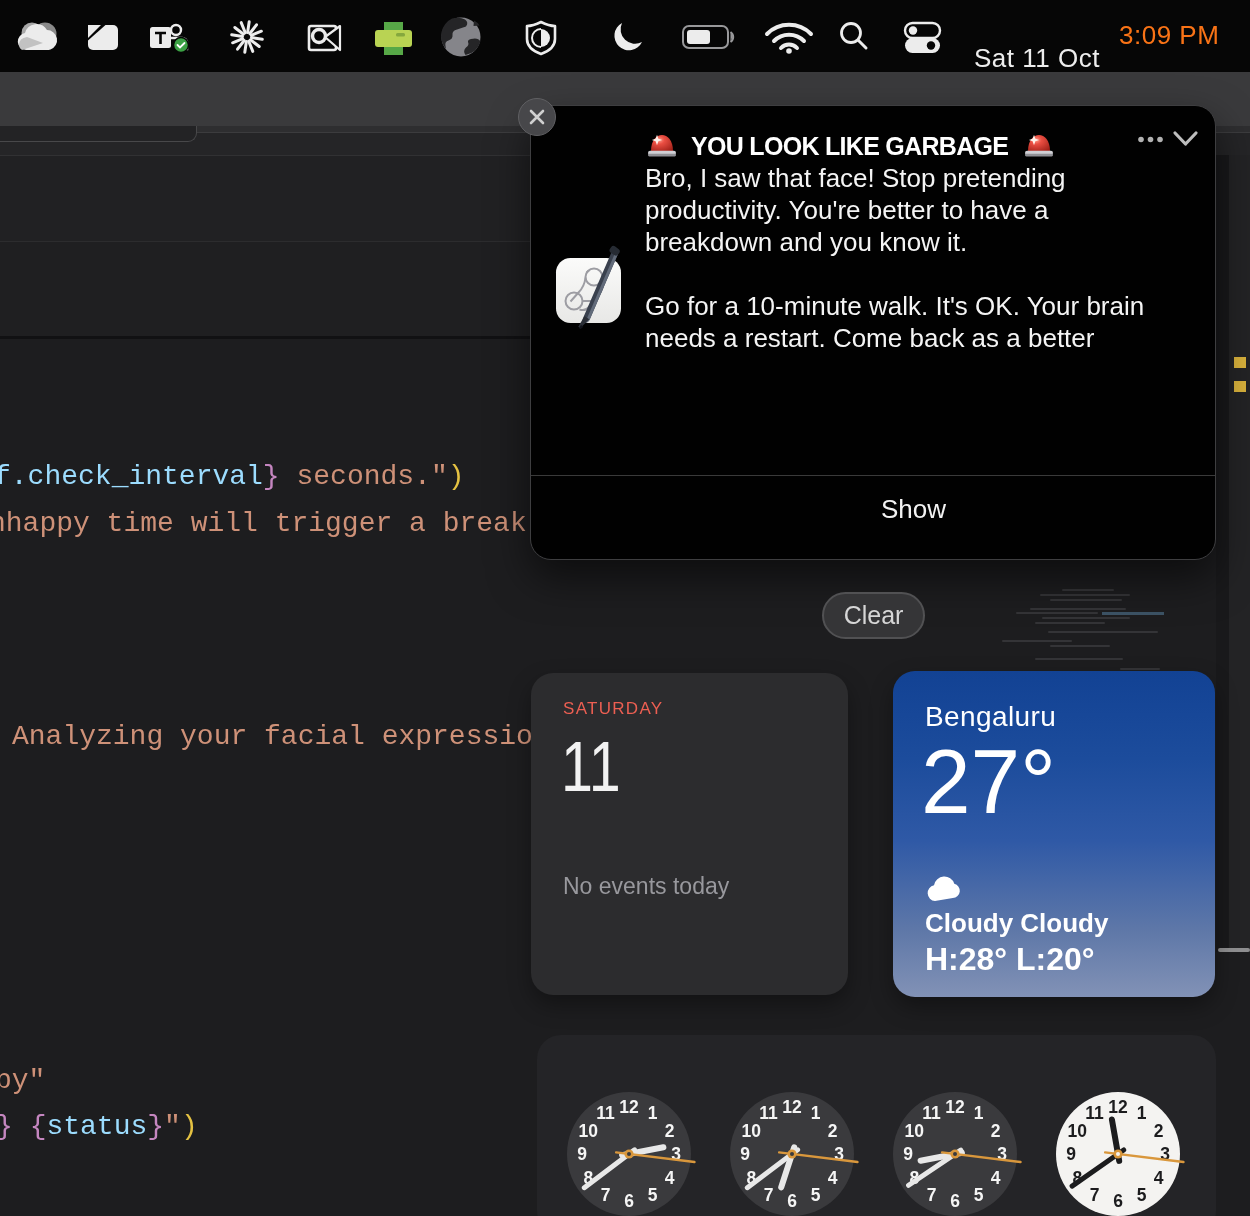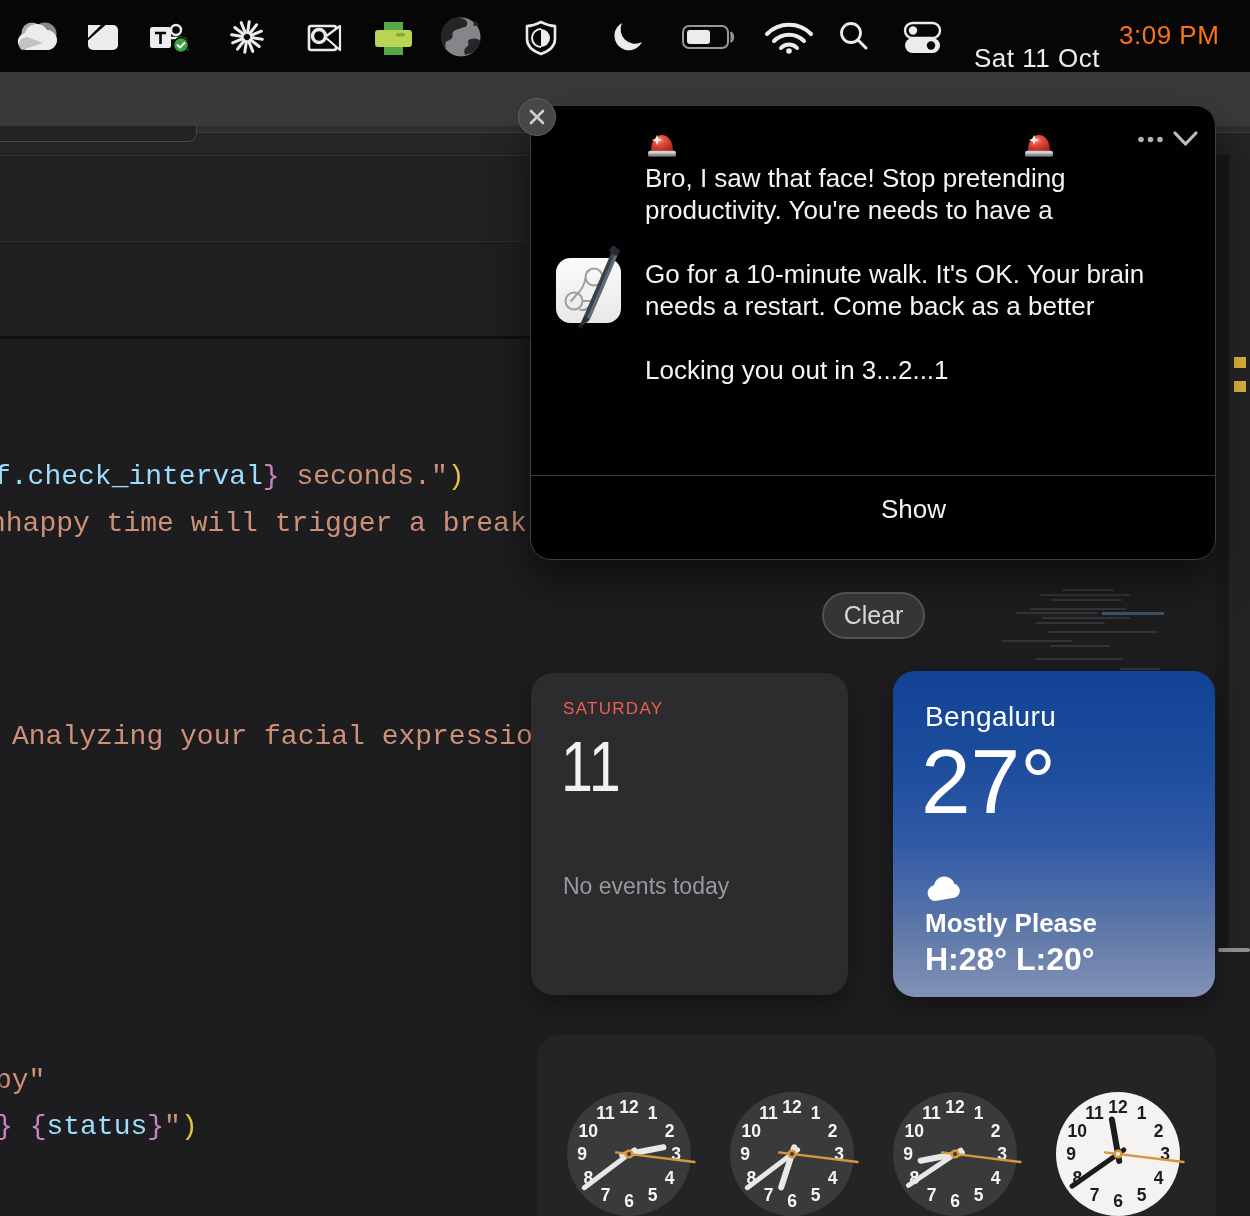--- a/index.html
+++ b/index.html
@@ -149,20 +149,21 @@
             <stop offset="1" stop-color="#9e1f17"></stop>
 </radialGradient>
         </defs>
 <path d="M6 24 C6 2.5 28 2.5 28 24 z" fill="url(#sg1)"></path>
 <g transform="translate(12,13)">
           <path d="M0 -5.2 L1.35 -1.35 L5.2 0 L1.35 1.35 L0 5.2 L-1.35 1.35 L-5.2 0 L-1.35 -1.35 Z" fill="#fff3ec"></path>
         </g>
 <rect x="3" y="23.8" width="28" height="4.4" rx="2.1" fill="#cfcfd4"></rect>
 <rect x="3" y="26.8" width="28" height="2.6" rx="1.3" fill="#909095"></rect>
 </svg></div>
+  <div class="abs" style="left:691px;top:132px;font-size:25px;font-weight:bold;color:#ffffff;letter-spacing:-0.7px;">YOU LOOK LIKE GARBAGE</div>
   <div id="siren2" class="abs" style="left:1022px;top:127px;"><svg width="34" height="34" viewBox="0 0 34 34">
 <defs>
           <radialGradient id="sg2" cx="0.36" cy="0.32" r="0.85">
 <stop offset="0" stop-color="#ff9d8a"></stop>
             <stop offset="0.3" stop-color="#ea4e42"></stop>
             <stop offset="1" stop-color="#9e1f17"></stop>
 </radialGradient>
         </defs>
 <path d="M6 24 C6 2.5 28 2.5 28 24 z" fill="url(#sg2)"></path>
 <g transform="translate(12,13)">
@@ -199,26 +200,26 @@
 <path d="M56.5 -8 L62 -4 L33.5 62 q-2.5 4 -5.5 2.5 q-2.5 -1.5 -0.5 -5.5 Z" fill="#39404d"></path>
 <path d="M59.5 -6 L62 -4 L33.5 62 q-2 3.2 -4.5 3 Z" fill="#626b7a"></path>
 <path d="M28.5 58 l4.7 3.2 l-8.2 8.3 q-2.2 1 -2.4 -1.3 z" fill="#2a2e36"></path>
 <path d="M25 67 l2.5 1.8 l-2.8 2.3 q-1.6 0.4 -1.2 -1.5 z" fill="#11131a"></path>
 <rect x="53.5" y="-11" width="10" height="7.5" rx="3" transform="rotate(36 58.5 -7)" fill="#262b33"></rect>
 </g>
 </svg></div>
 
   <div class="abs" style="left:645px;top:162px;width:560px;font-size:26px;line-height:32px;color:#f4f4f4;">
     <div>Bro, I saw that face! Stop pretending</div>
-    <div>productivity. You're needs to have a</div>
+    <div>productivity. You're better to have a</div>
+    <div>breakdown and you know it.</div>
     <div>&nbsp;</div>
     <div>Go for a 10-minute walk. It's OK. Your brain</div>
     <div>needs a restart. Come back as a better</div>
     <div>&nbsp;</div>
-    <div>Locking you out in 3...2...1</div>
   </div>
 
   <div class="abs" style="left:531px;top:475px;width:684px;height:1px;background:#3a3a3a;"></div>
   <div class="abs" style="left:530px;top:494px;width:767px;text-align:center;font-size:26px;color:#f2f2f2;">Show</div>
 
   <div class="abs" style="left:518px;top:98px;width:38px;height:38px;border-radius:50%;background:#47474a;border:1px solid #606063;box-sizing:border-box;"></div>
   <svg class="abs" style="left:518px;top:98px;" width="38" height="38" viewBox="0 0 38 38">
       <path d="M13 13 L25 25 M25 13 L13 25" stroke="#cfcfcf" stroke-width="2.6" stroke-linecap="round"></path>
     </svg>
 
@@ -228,21 +229,21 @@
   <div class="abs" style="left:563px;top:699px;font-size:17px;font-weight:normal;color:#ec5f52;letter-spacing:1.3px;">SATURDAY</div>
   <div class="abs" style="left:561px;top:727px;font-size:70px;font-weight:400;color:#f2f2f2;transform:scaleX(0.82);transform-origin:0 0;">11</div>
   <div class="abs" style="left:563px;top:873px;font-size:23px;color:#98989d;">No events today</div>
 
   <div class="abs" style="left:893px;top:671px;width:322px;height:326px;border-radius:22px;background:linear-gradient(180deg,#124294 0%,#1c4c9c 27%,#2f59a6 52%,#5f78a8 80%,#8292b6 100%);box-shadow:0 10px 22px rgba(0,0,0,0.35);"></div>
   <div class="abs" style="left:925px;top:701px;font-size:28px;font-weight:normal;color:#ffffff;letter-spacing:0.4px;">Bengaluru</div>
   <div class="abs" style="left:921px;top:730px;font-size:91px;font-weight:400;color:#ffffff;transform:scaleX(0.98);transform-origin:0 0;">27°</div>
   <div id="cloudicon" class="abs" style="left:926px;top:875px;"><svg width="36" height="28" viewBox="0 0 36 28">
 <path d="M9 26 a8 8 0 0 1 -1 -15.8 a10.5 10.5 0 0 1 20.3 -1.4 a7.2 7.2 0 0 1 -1.5 14.2 z" fill="#ffffff"></path>
 </svg></div>
-  <div class="abs" style="left:925px;top:908px;font-size:26px;font-weight:bold;color:#ffffff;">Mostly Please</div>
+  <div class="abs" style="left:925px;top:908px;font-size:26px;font-weight:bold;color:#ffffff;">Cloudy Cloudy</div>
   <div class="abs" style="left:925px;top:941px;font-size:32px;font-weight:bold;color:#ffffff;text-align:right;">H:28° L:20°</div>
 
   <div class="abs" style="left:537px;top:1035px;width:679px;height:200px;border-radius:24px;background:#242427;"></div>
   <div id="clocks">
   <svg class="abs" style="left:554px;top:1079px;" width="150" height="150" viewBox="0 0 150 150">
         <circle cx="75" cy="75" r="62" fill="#3a3a3d"></circle>
         <text x="98.5" y="34.3" text-anchor="middle" dominant-baseline="central" font-family="Liberation Sans,sans-serif" font-size="17.5" font-weight="bold" fill="#f5f5f5">1</text>
         <text x="115.7" y="51.5" text-anchor="middle" dominant-baseline="central" font-family="Liberation Sans,sans-serif" font-size="17.5" font-weight="bold" fill="#f5f5f5">2</text>
         <text x="122.0" y="75.0" text-anchor="middle" dominant-baseline="central" font-family="Liberation Sans,sans-serif" font-size="17.5" font-weight="bold" fill="#f5f5f5">3</text>
         <text x="115.7" y="98.5" text-anchor="middle" dominant-baseline="central" font-family="Liberation Sans,sans-serif" font-size="17.5" font-weight="bold" fill="#f5f5f5">4</text>

